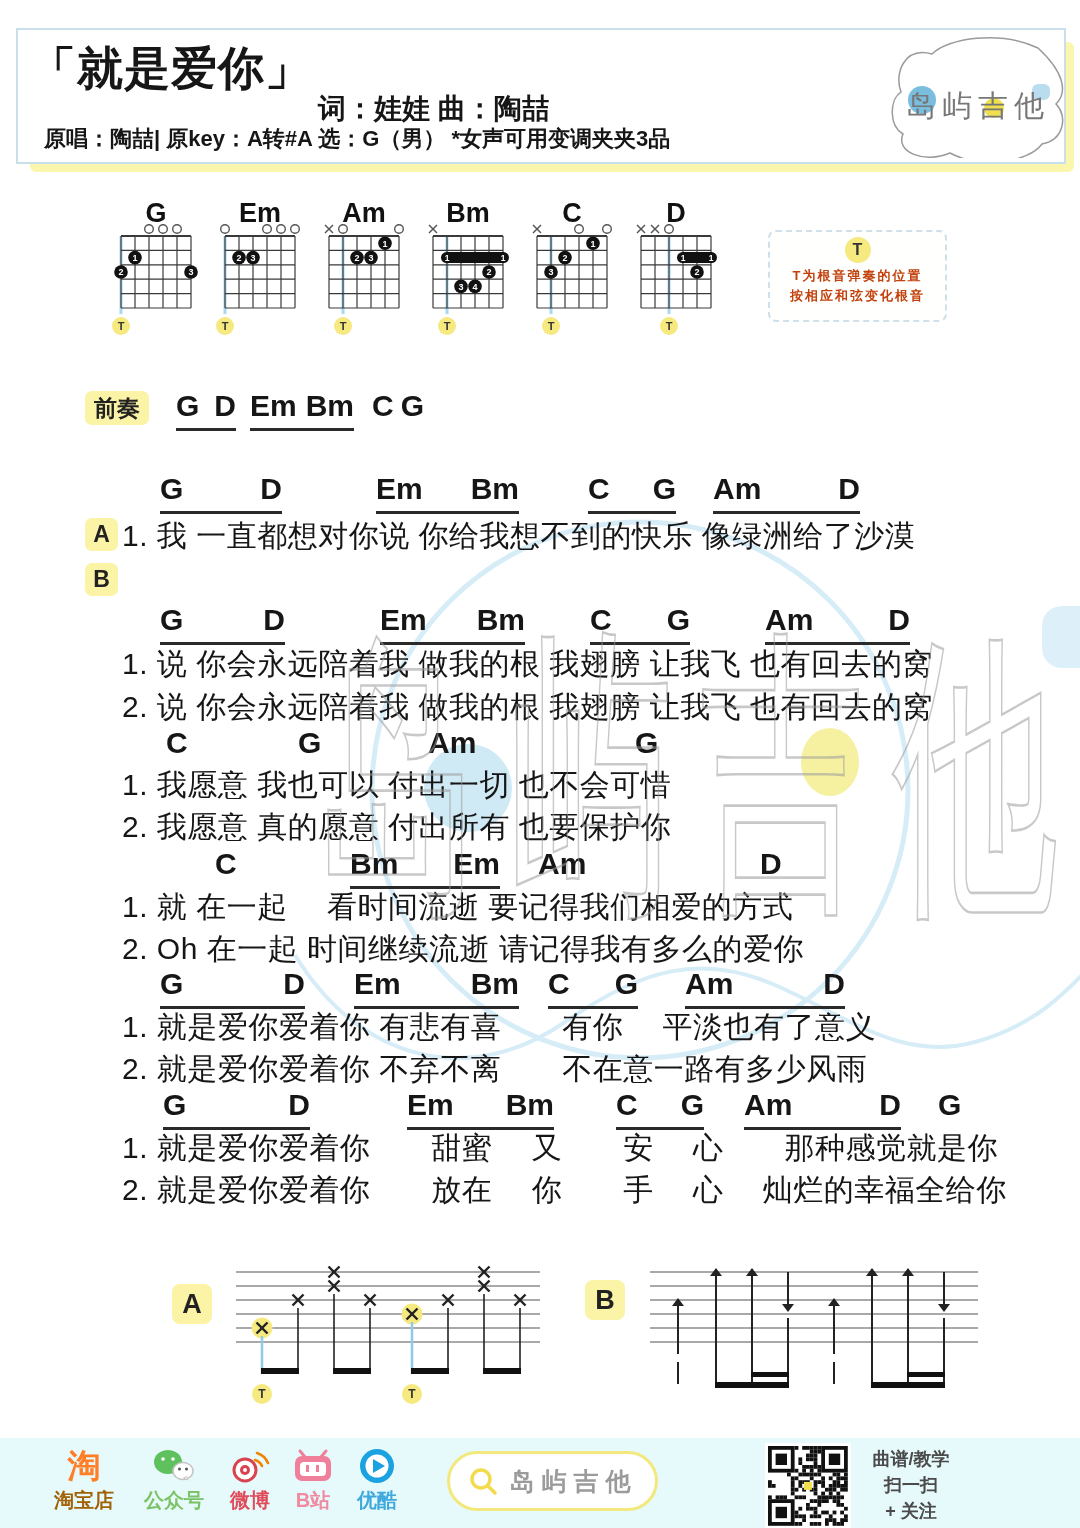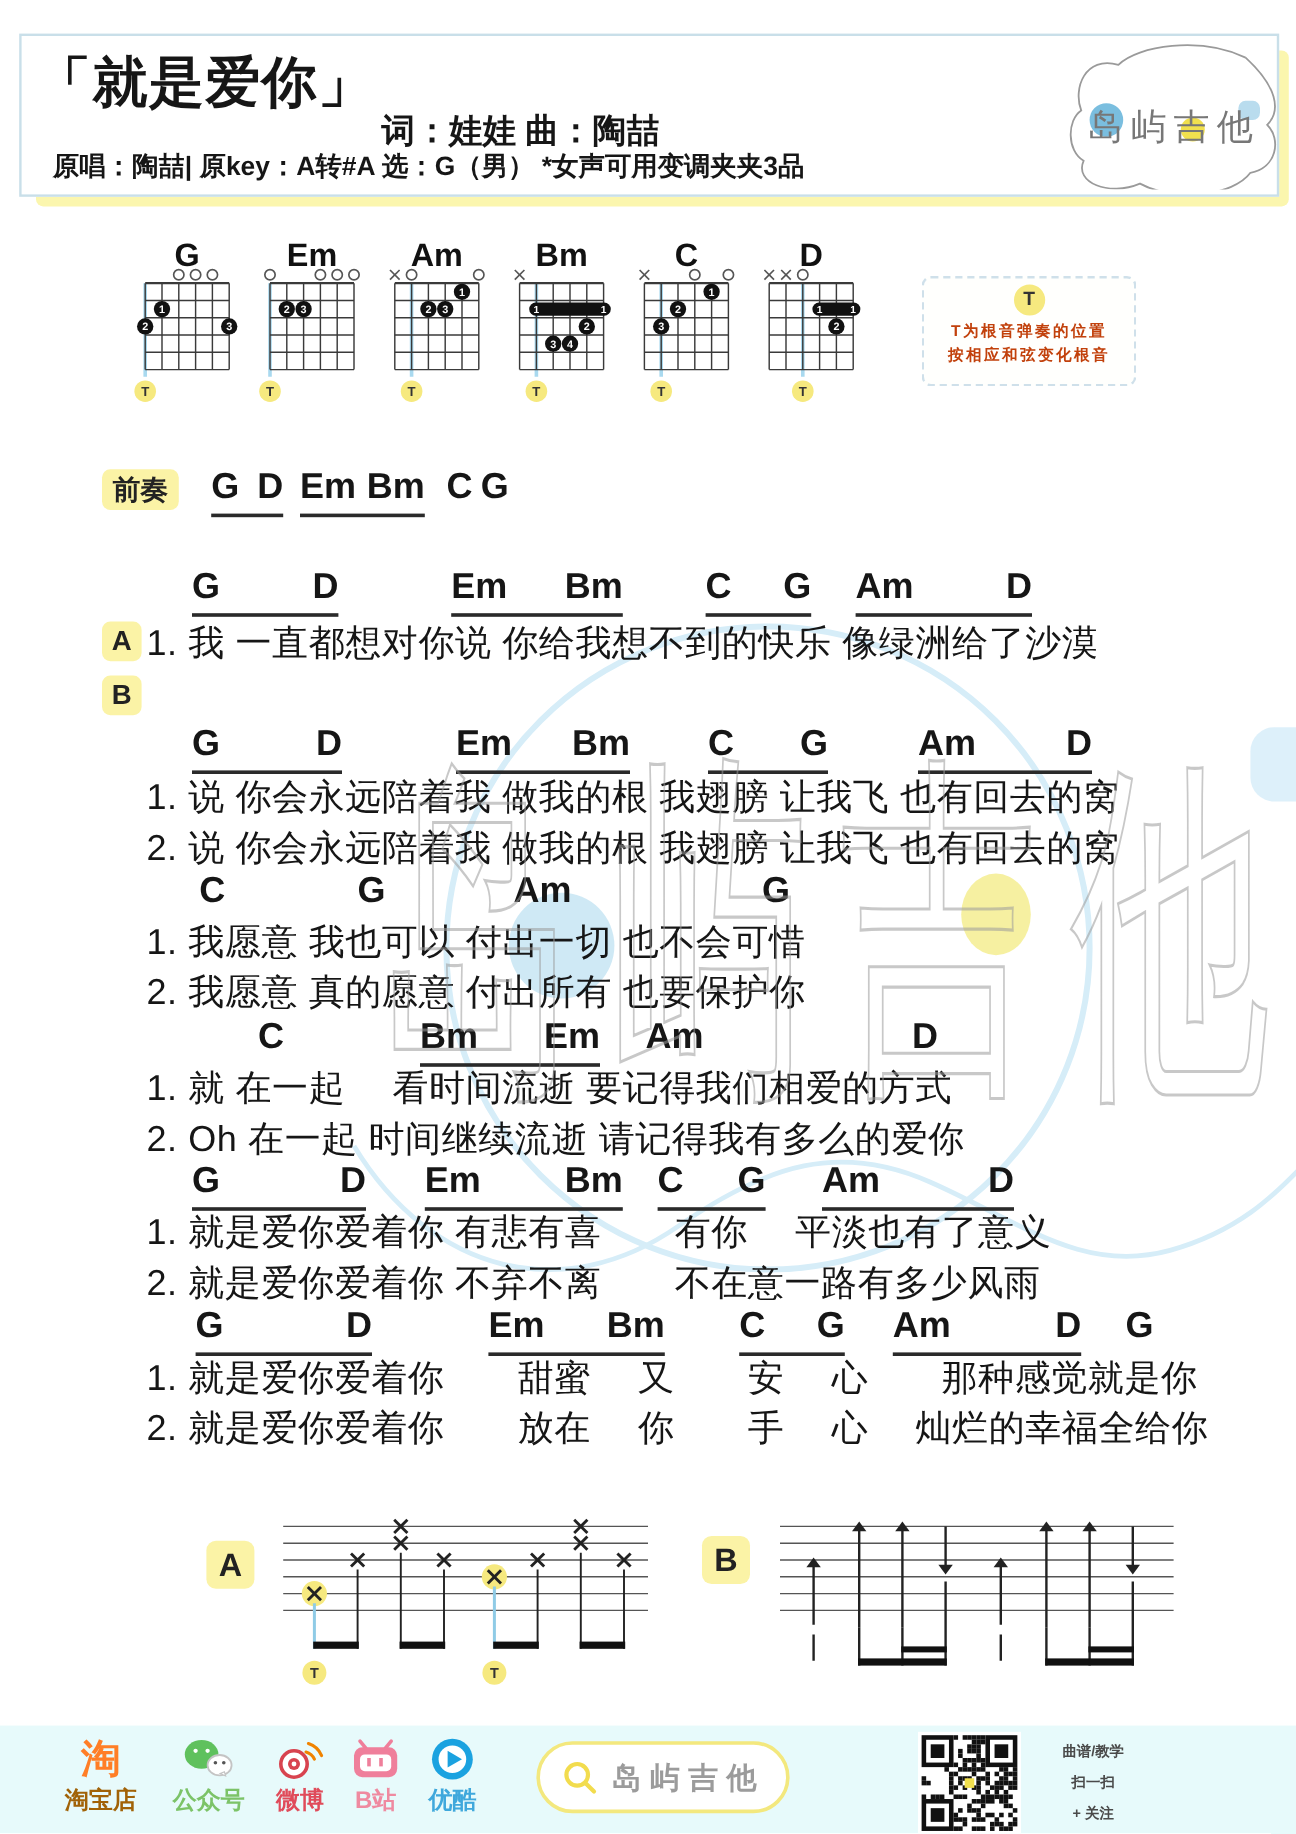--- a/index.html
+++ b/index.html
@@ -30,21 +30,21 @@
   
   .pat-badge{width:40px;height:40px;font-size:27px;line-height:40px;border-radius:8px;}
   
   .footer{position:absolute;left:0;top:1438px;width:1080px;height:90px;background:#e7fafb;}
   .fitem{position:absolute;top:8px;width:76px;text-align:center;}
   .fitem .ic{height:40px;display:flex;align-items:center;justify-content:center;}
   .flabel{font-size:20px;font-weight:700;margin-top:1px;}
   .search-pill{position:absolute;left:447px;top:13px;width:205px;height:54px;background:#fff;border:3px solid #f3e87e;border-radius:32px;display:flex;align-items:center;justify-content:center;gap:12px;}
   .search-text{font-size:25px;font-weight:600;color:#9b9b9b;letter-spacing:7px;}
   .qr{position:absolute;left:765px;top:5px;}
-  .qr-caption{position:absolute;left:849px;top:8px;width:124px;text-align:center;font-size:12px;font-weight:600;color:#4a4a4a;line-height:26px;}
+  .qr-caption{position:absolute;left:849px;top:8px;width:124px;text-align:center;font-size:18px;font-weight:600;color:#4a4a4a;line-height:26px;}
   .wm{position:absolute;left:0;top:0;pointer-events:none;}
 </style>
 </head>
 <body>
 
 <div class="page">
 
   <svg class="wm" width="1080" height="1528" style="z-index:0;">
     <circle cx="640" cy="790" r="268" fill="none" stroke="#d6edf8" stroke-width="5"></circle>
     <path d="M295,955 C360,1062 470,1088 565,1022 C640,970 700,952 775,985 C850,1018 902,1062 975,1042 C1032,1026 1062,996 1085,972" fill="none" stroke="#d6edf8" stroke-width="4"></path>

